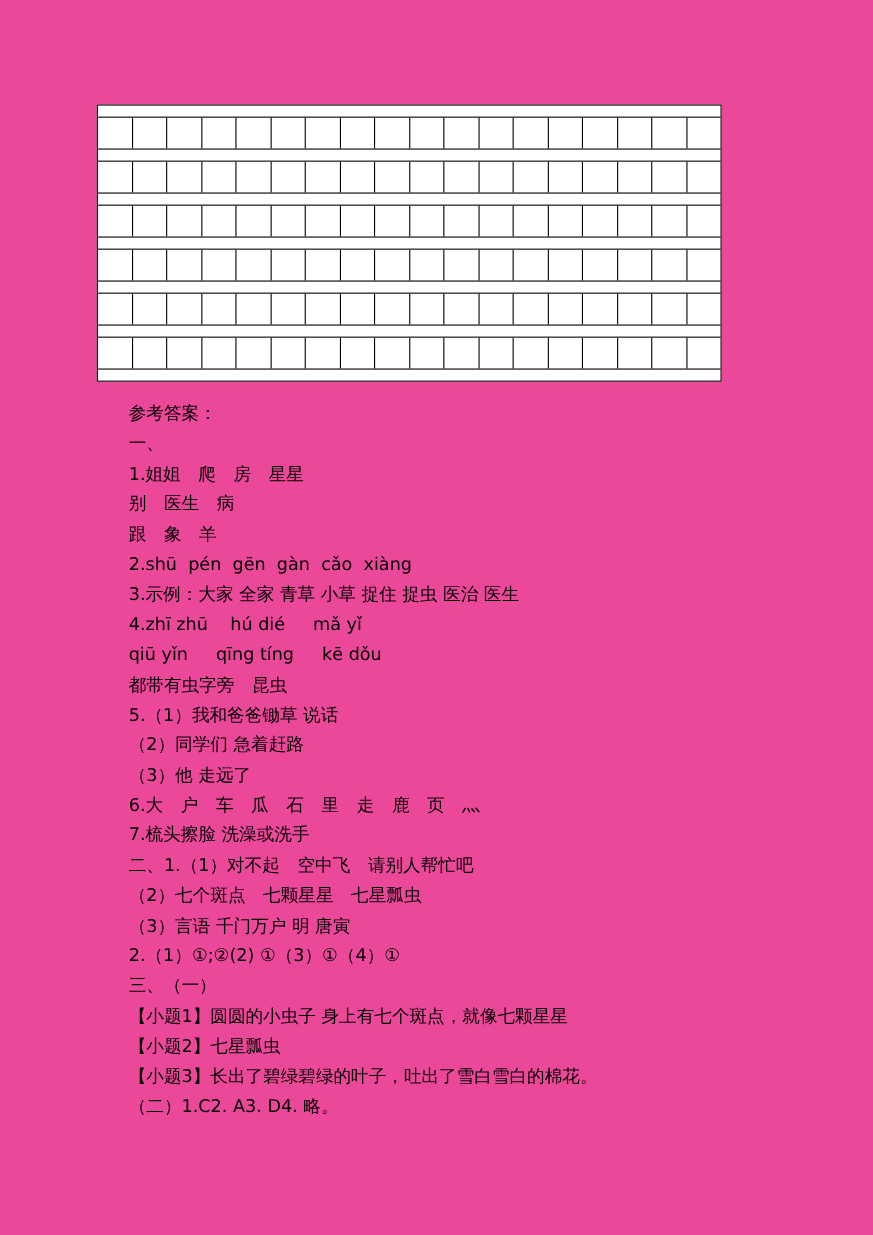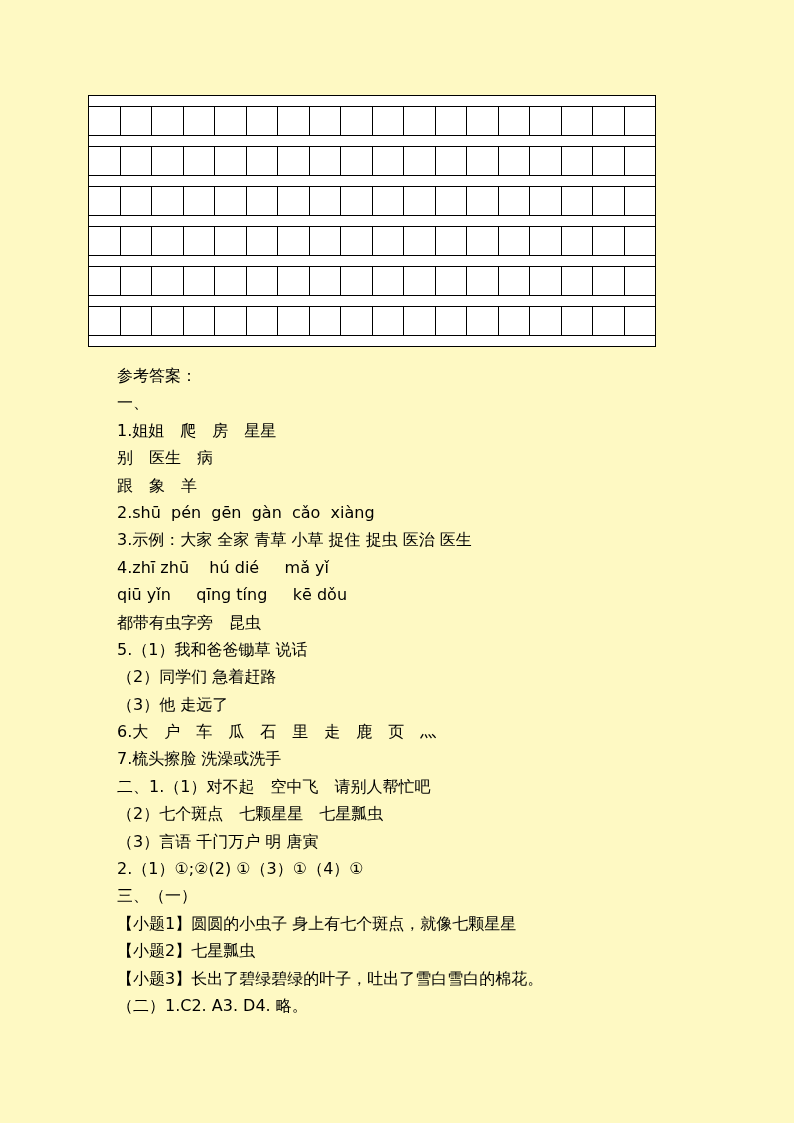--- a/index.html
+++ b/index.html
@@ -4,21 +4,21 @@
 <style>
   html, body {
     margin: 0;
     padding: 0;
     background: #ffffff;
   }
   .page {
     position: relative;
     width: 794px;
     height: 1123px;
-    background: #fef9c3;
+    background: #ec4899;
     overflow: hidden;
     font-family: "DejaVu Sans", sans-serif;
   }
   
   .grid {
     position: absolute;
     left: 88px;
     top: 95px;
     width: 566px;
     border: 1px solid #000;

